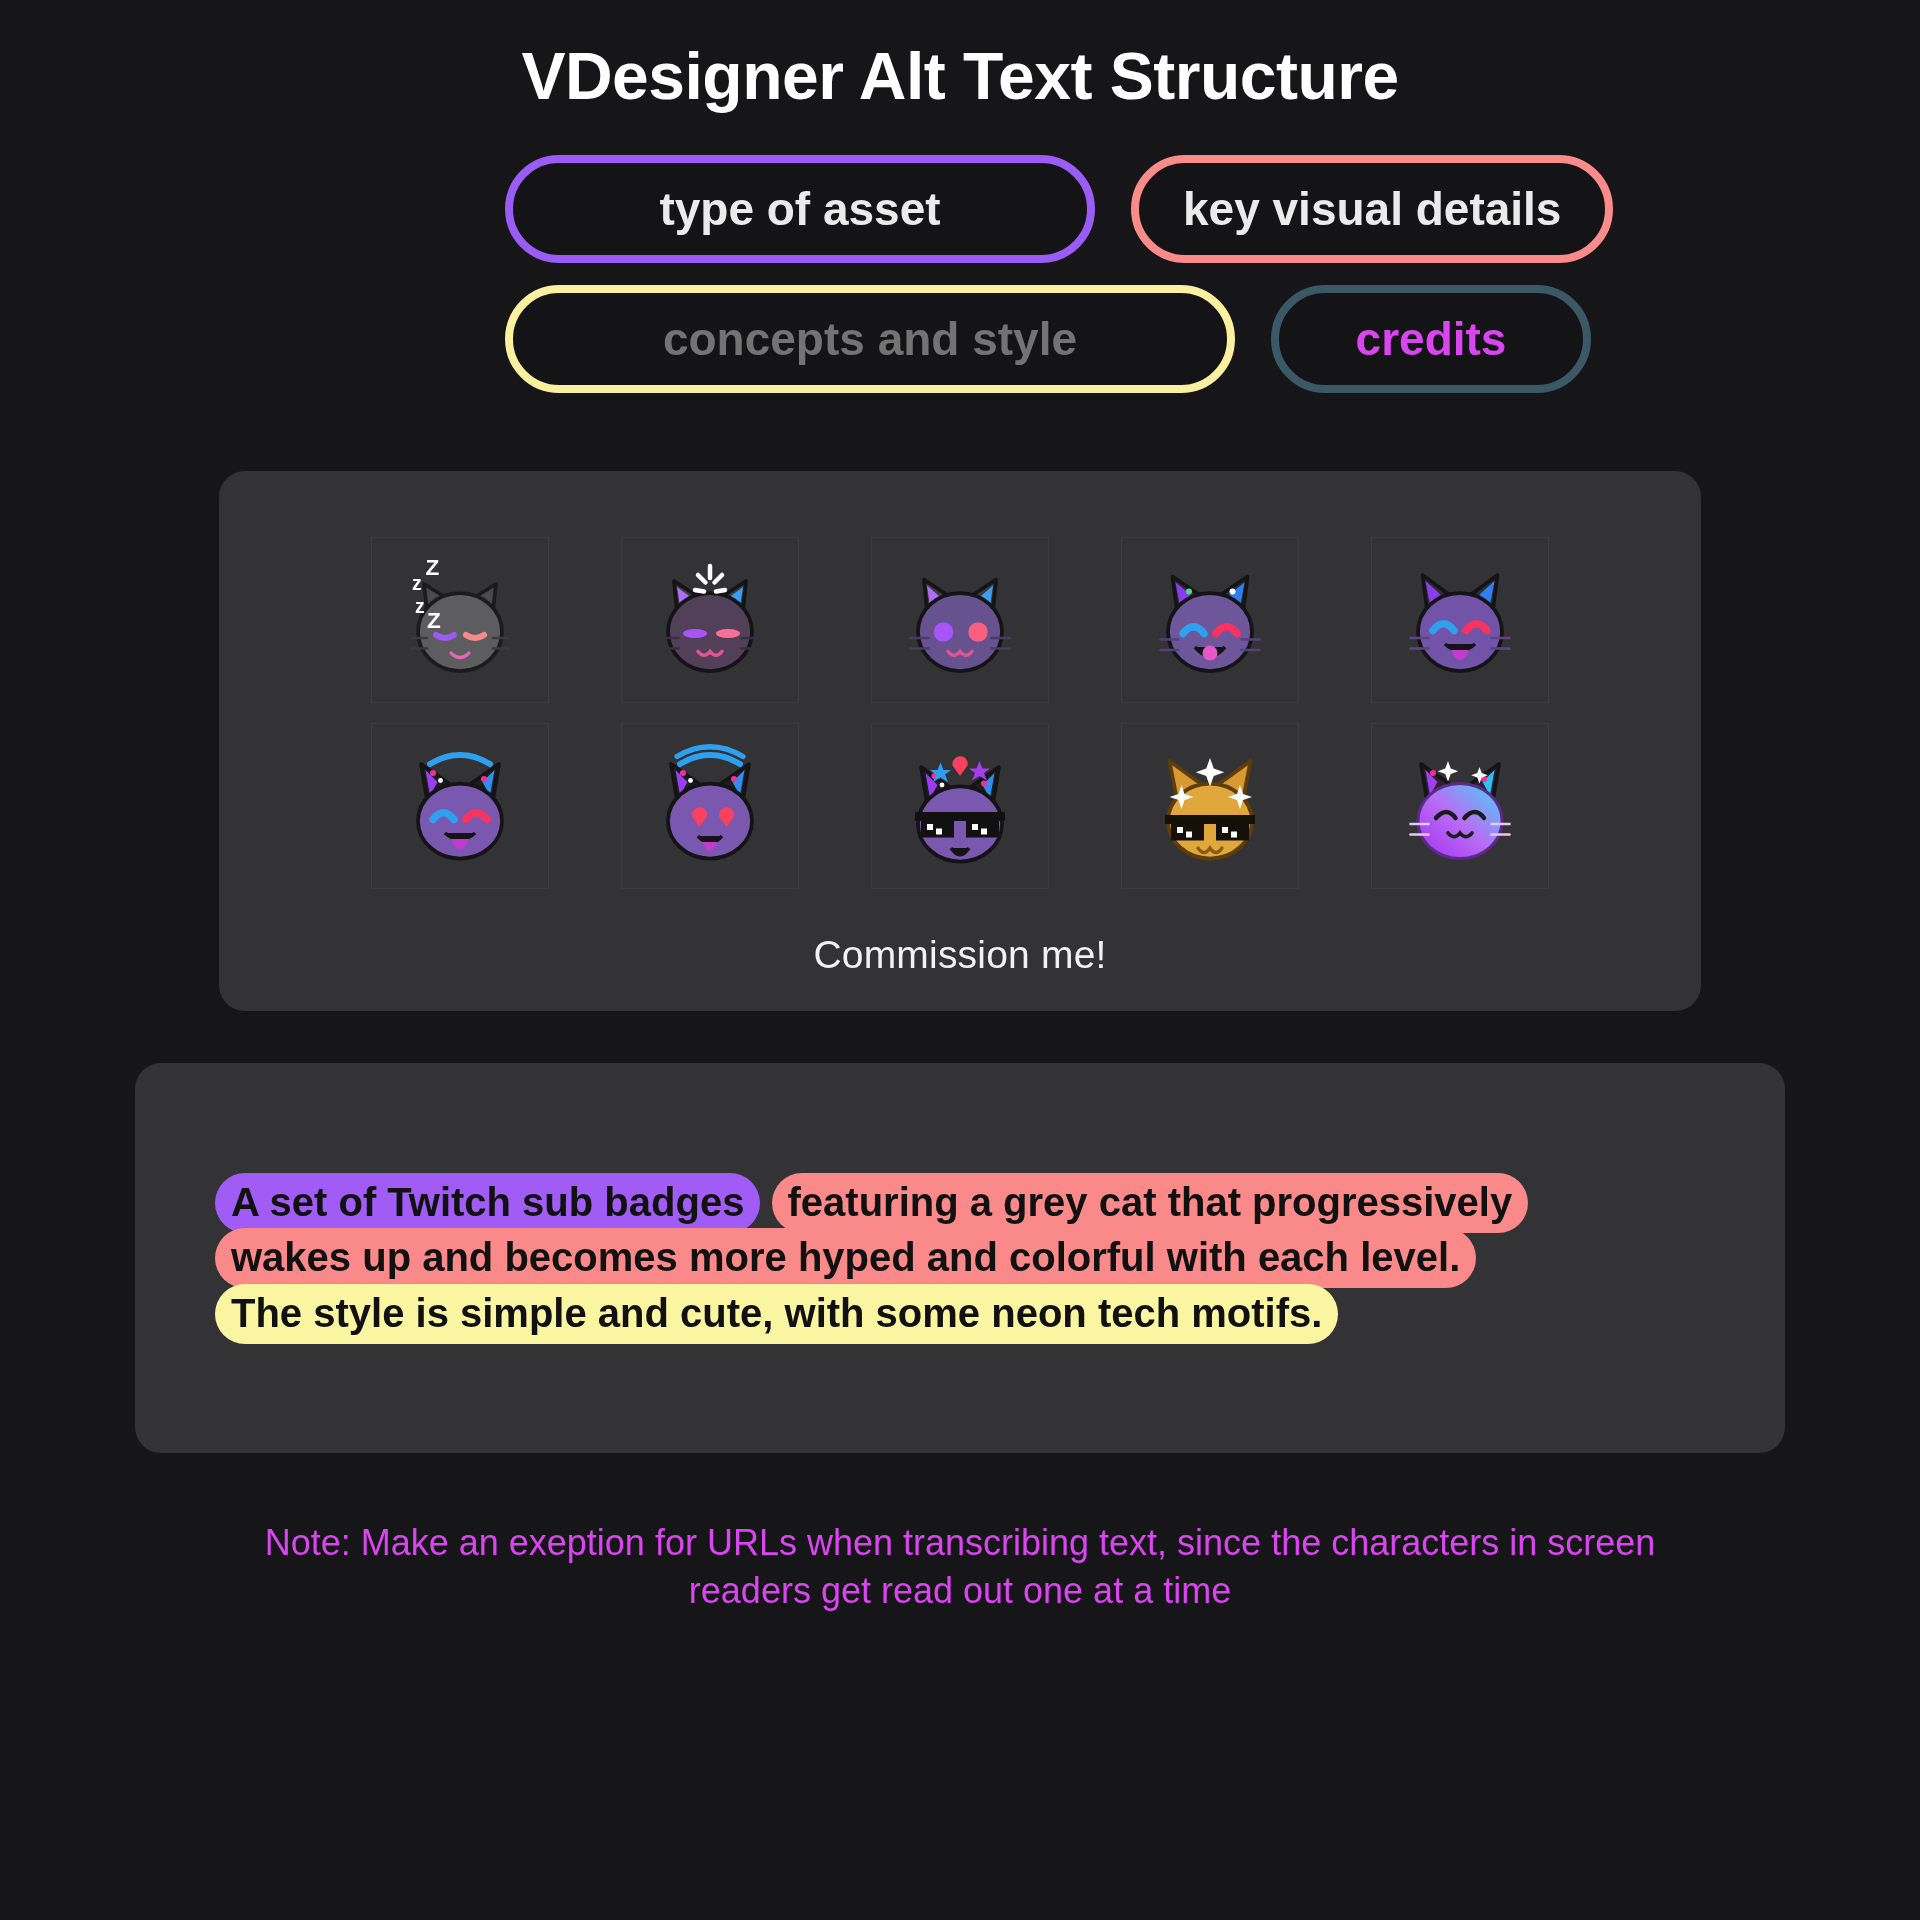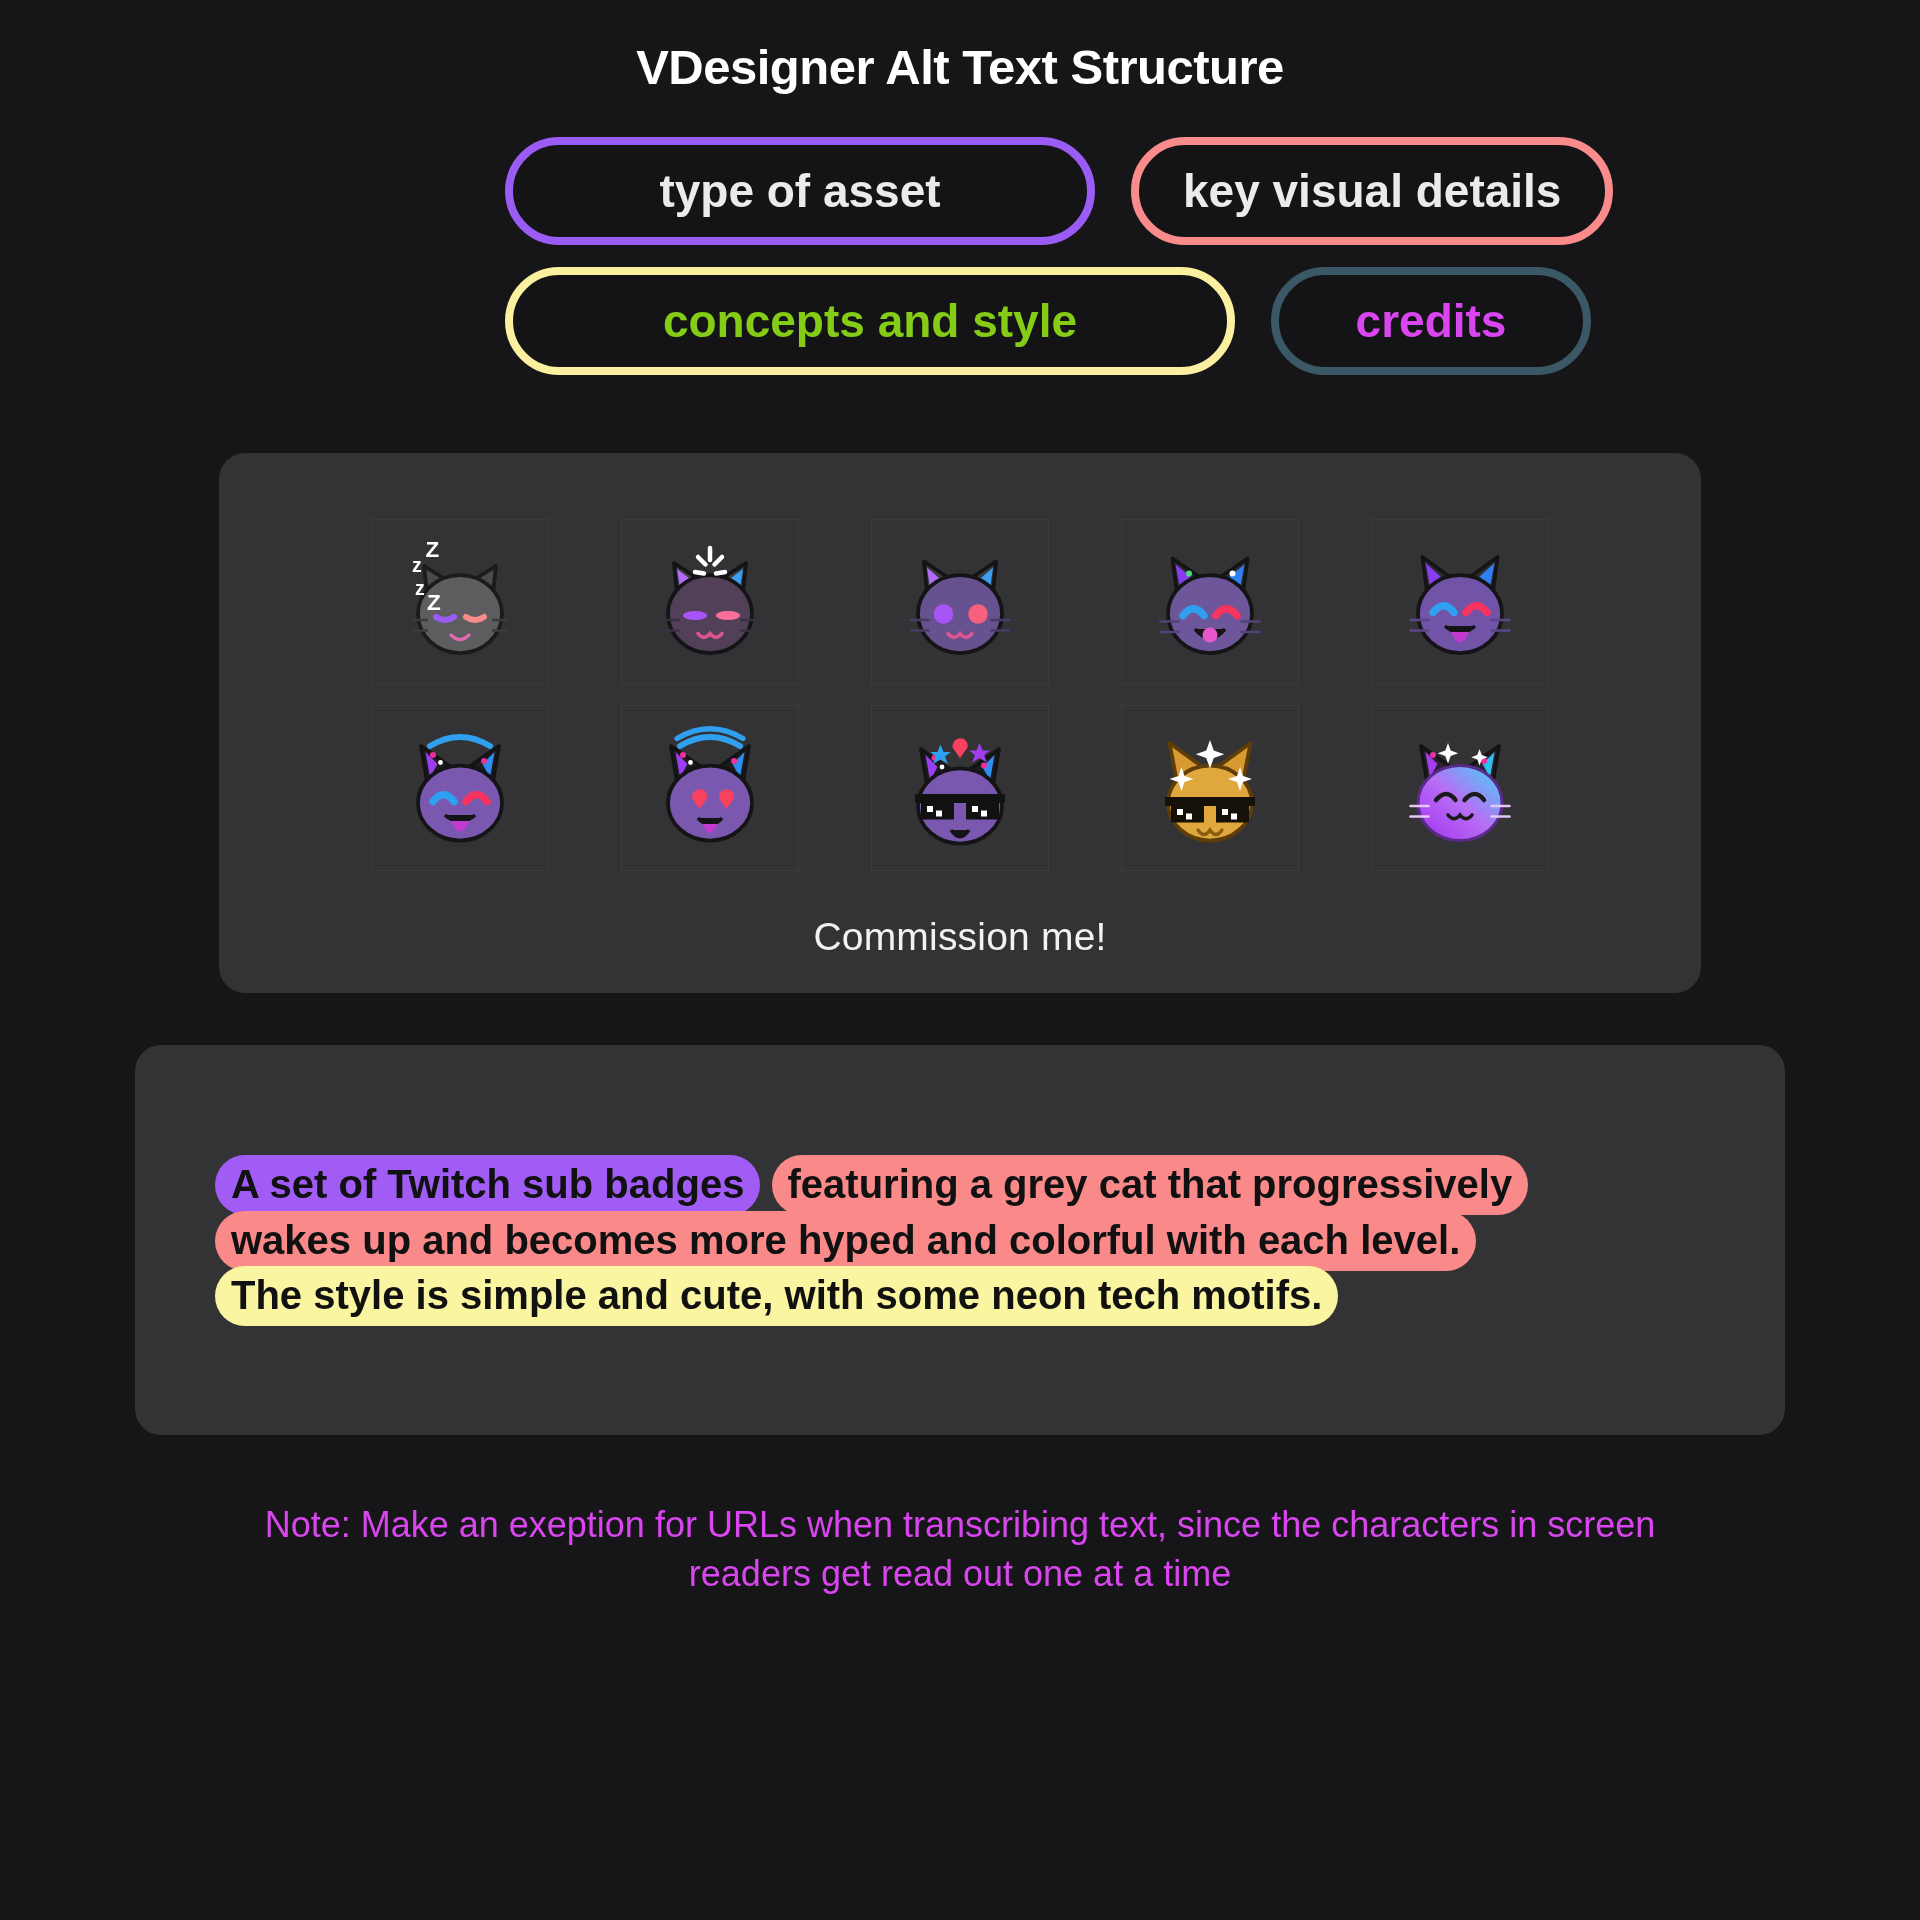--- a/index.html
+++ b/index.html
@@ -18,21 +18,21 @@
     position: relative;
     background: #161618;
     display: flex;
     flex-direction: column;
     align-items: center;
   }
 
   
   .title {
     margin-top: 42px;
-    font-size: 49px;
+    font-size: 66px;
     font-weight: bold;
     color: #ffffff;
     letter-spacing: -0.5px;
     text-align: center;
     line-height: 1.05;
   }
 
   
   .pill-rows {
     margin-top: 44px;
@@ -153,21 +153,21 @@
   <div class="pill-rows">
     <div class="pill-row">
       <div class="pill wide" id="pill-0-0" style="border-color: rgb(155, 92, 246); color: rgb(235, 235, 235);">
         <span>type of asset</span>
       </div>
       <div class="pill" id="pill-0-1" style="border-color: rgb(249, 139, 139); color: rgb(235, 235, 235);">
         <span>key visual details</span>
       </div>
     </div>
     <div class="pill-row">
-      <div class="pill" id="pill-1-0" style="min-width: 730px; border-color: rgb(250, 240, 160); color: #84cc16;">
+      <div class="pill" id="pill-1-0" style="min-width: 730px; border-color: rgb(250, 240, 160); color: #737373;">
         <span>concepts and style</span>
       </div>
       <div class="pill" id="pill-1-1" style="min-width: 320px; border-color: rgb(59, 88, 102); color: #d946ef;">
         <span>credits</span>
       </div>
     </div>
   </div>
 
   <div class="showcase">
     <div class="emote-grid">

